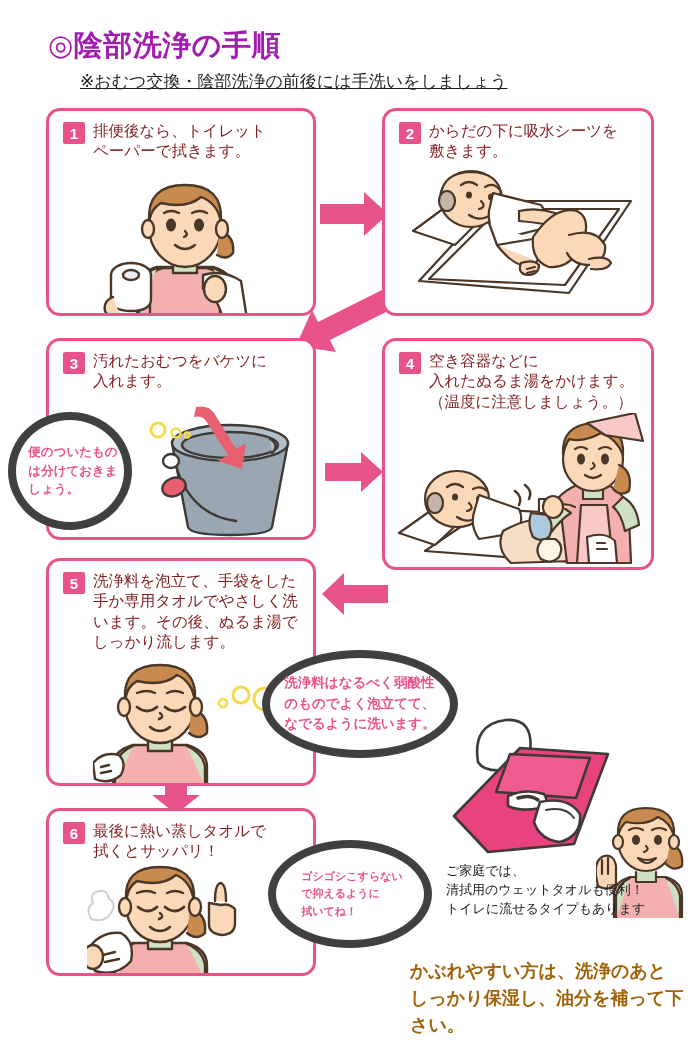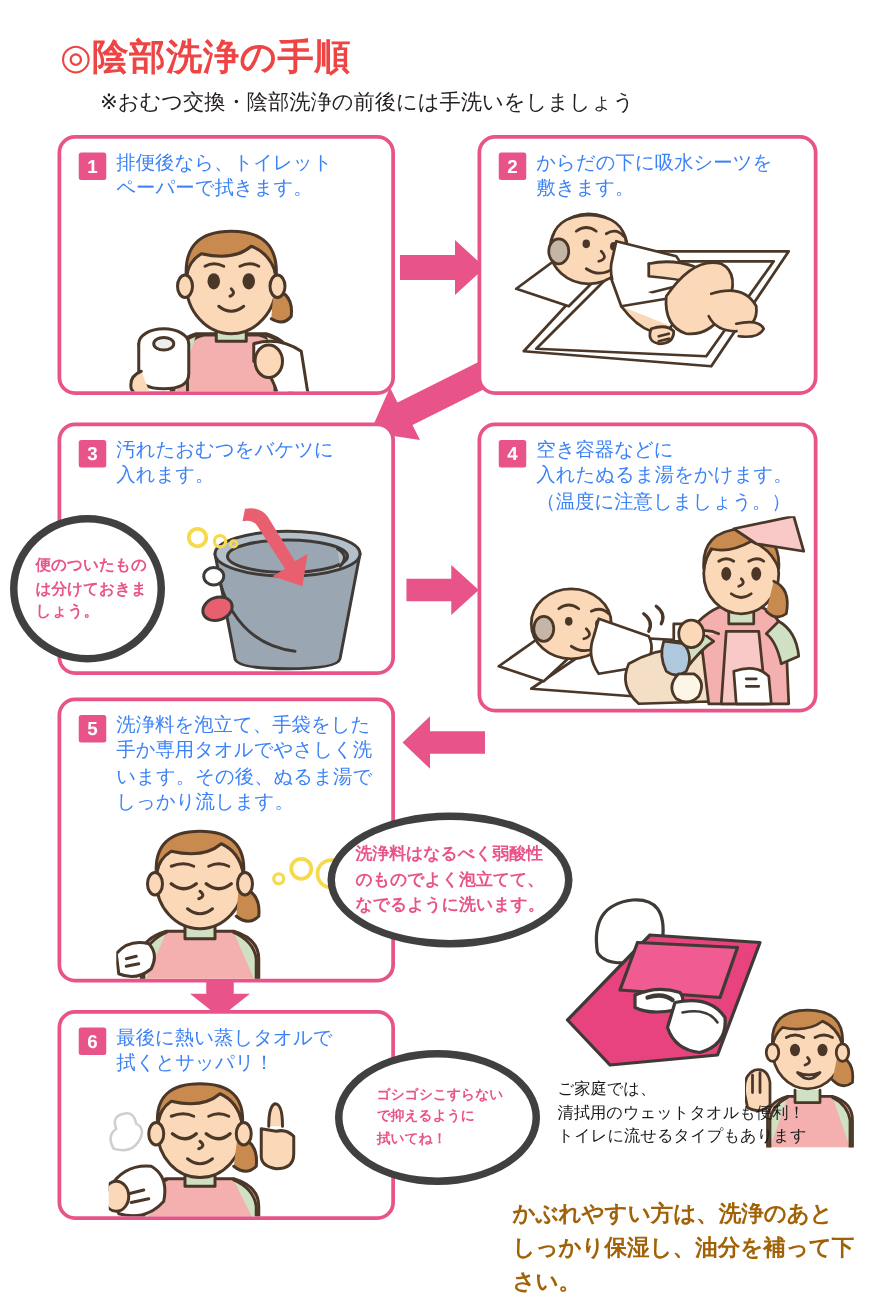--- a/index.html
+++ b/index.html
@@ -9,26 +9,26 @@
     background: #ffffff;
     position: relative;
     overflow: hidden;
     color: #1a1a1a;
   }
 
   
   .header { position: absolute; left: 0; top: 0; width: 700px; }
   .title {
     position: absolute; left: 48px; top: 26px;
-    font-size: 29px; font-weight: bold; color: #ef4444;
+    font-size: 29px; font-weight: bold; color: #a21caf;
     letter-spacing: 0.5px; white-space: nowrap;
   }
   .subtitle {
     position: absolute; left: 80px; top: 70px;
-    font-size: 17px; color: #231f20; white-space: nowrap;
+    font-size: 17px; color: #231f20; white-space: nowrap; text-decoration: underline;
   }
 
   
   .step-box {
     position: absolute;
     border: 3px solid #e8548a;
     border-radius: 14px;
     background: #ffffff;
     overflow: hidden;
   }
@@ -37,31 +37,31 @@
     display: flex; align-items: flex-start; gap: 8px;
   }
   .step-num {
     width: 22px; height: 22px; flex: 0 0 22px;
     background: #e8548a; color: #fff;
     font-size: 15px; font-weight: bold;
     display: flex; align-items: center; justify-content: center;
     border-radius: 2px; margin-top: 1px;
   }
   .step-text {
-    font-size: 15.5px; line-height: 1.32; color: #3b82f6;
+    font-size: 15.5px; line-height: 1.32; color: #7f1d1d;
     white-space: pre-line; font-weight: normal;
   }
 
   
   .arrow { position: absolute; }
 
   
   .bubble {
     position: absolute;
-    border: 6px solid #404040;
+    border: 8px solid #404040;
     background: #ffffff;
     display: flex; align-items: center; justify-content: center;
     text-align: left;
   }
   .bubble-text {
     color: #e8548a; font-weight: bold;
     white-space: pre-line;
   }
 
   

